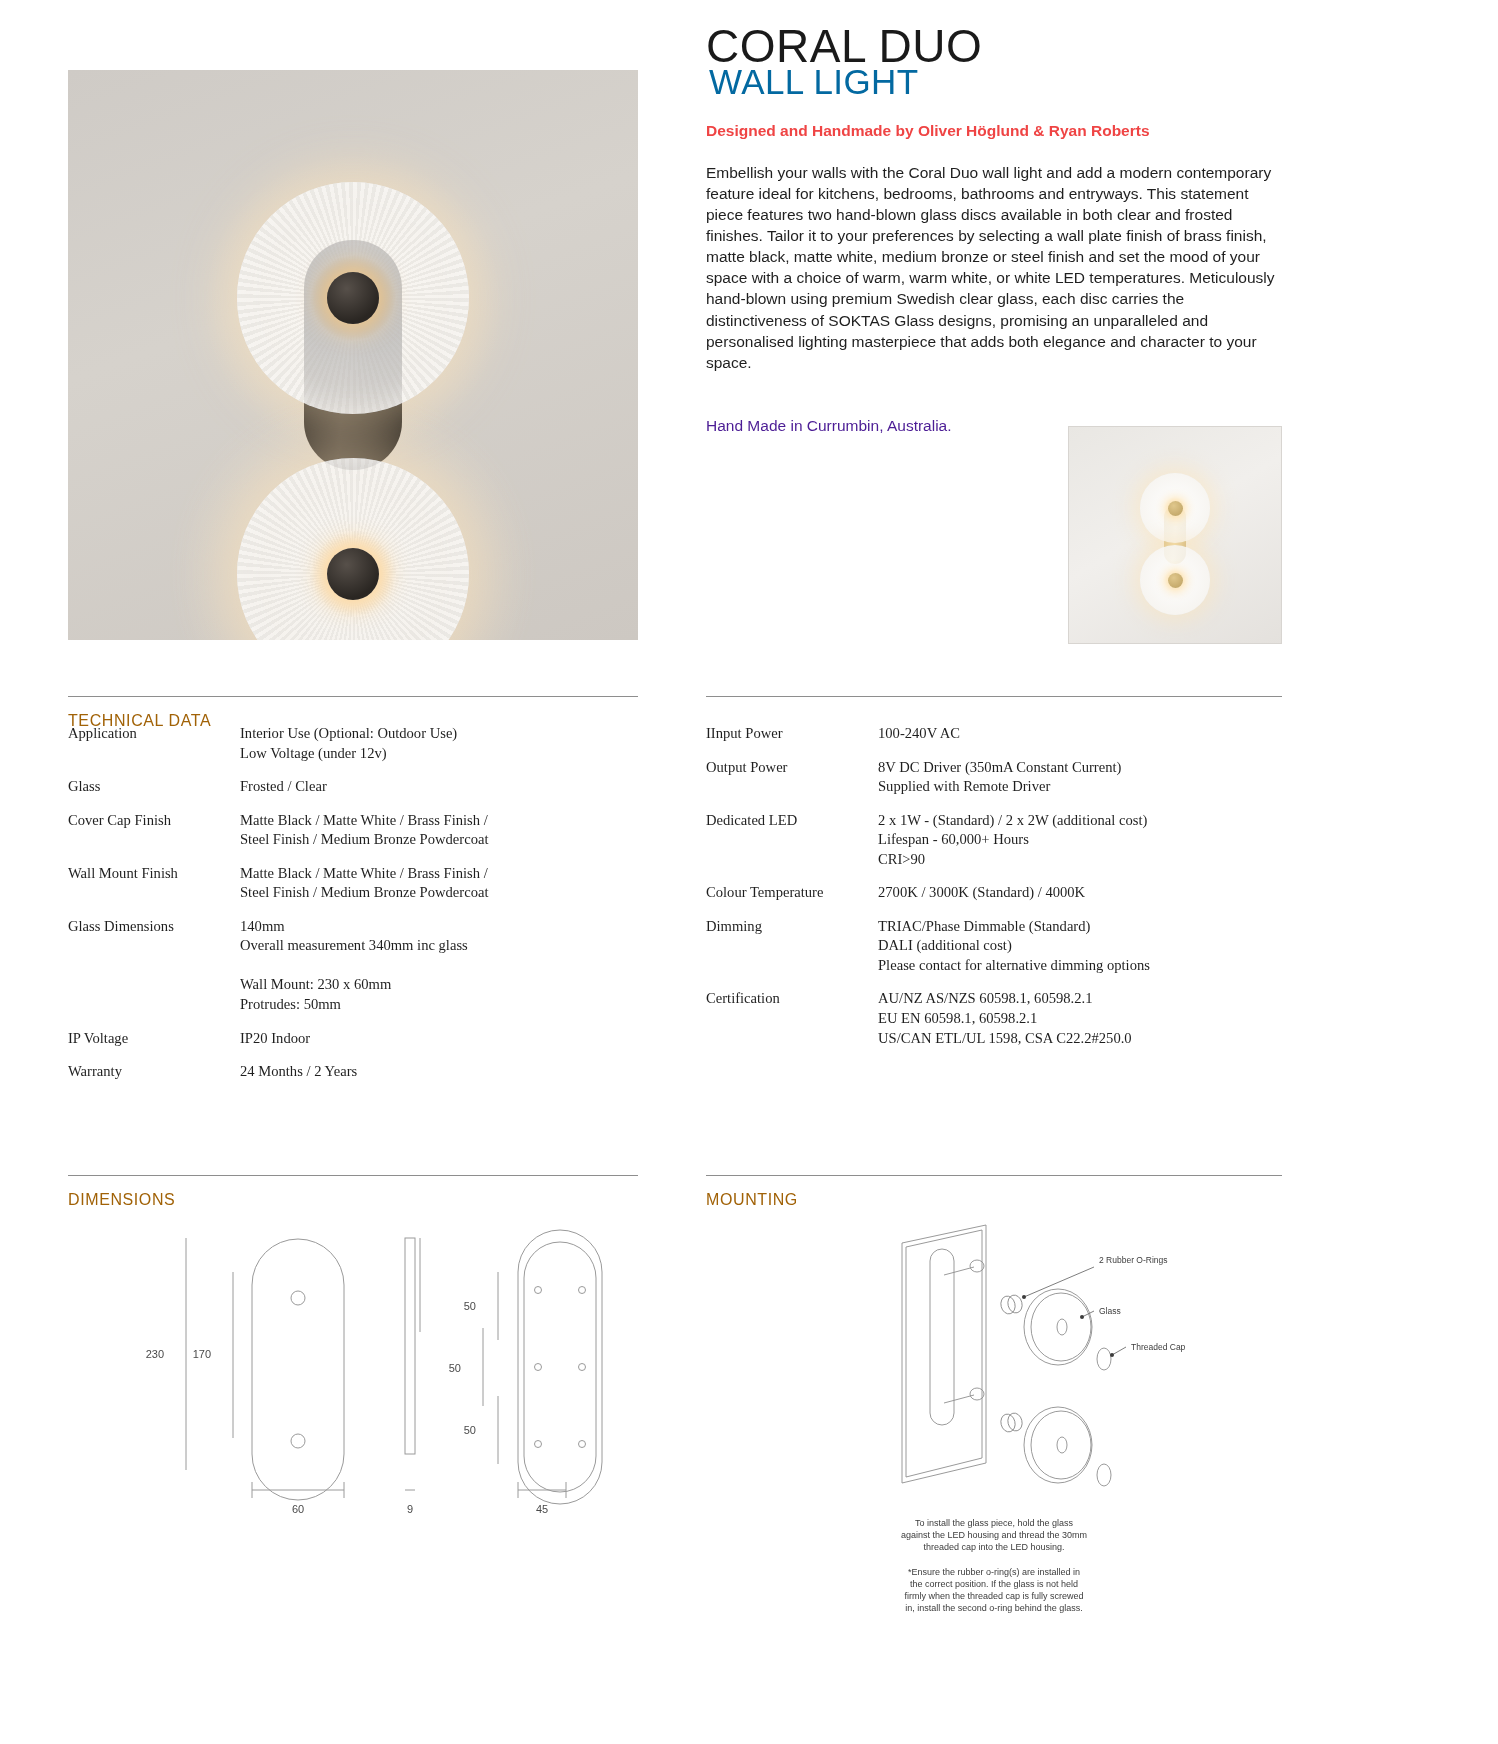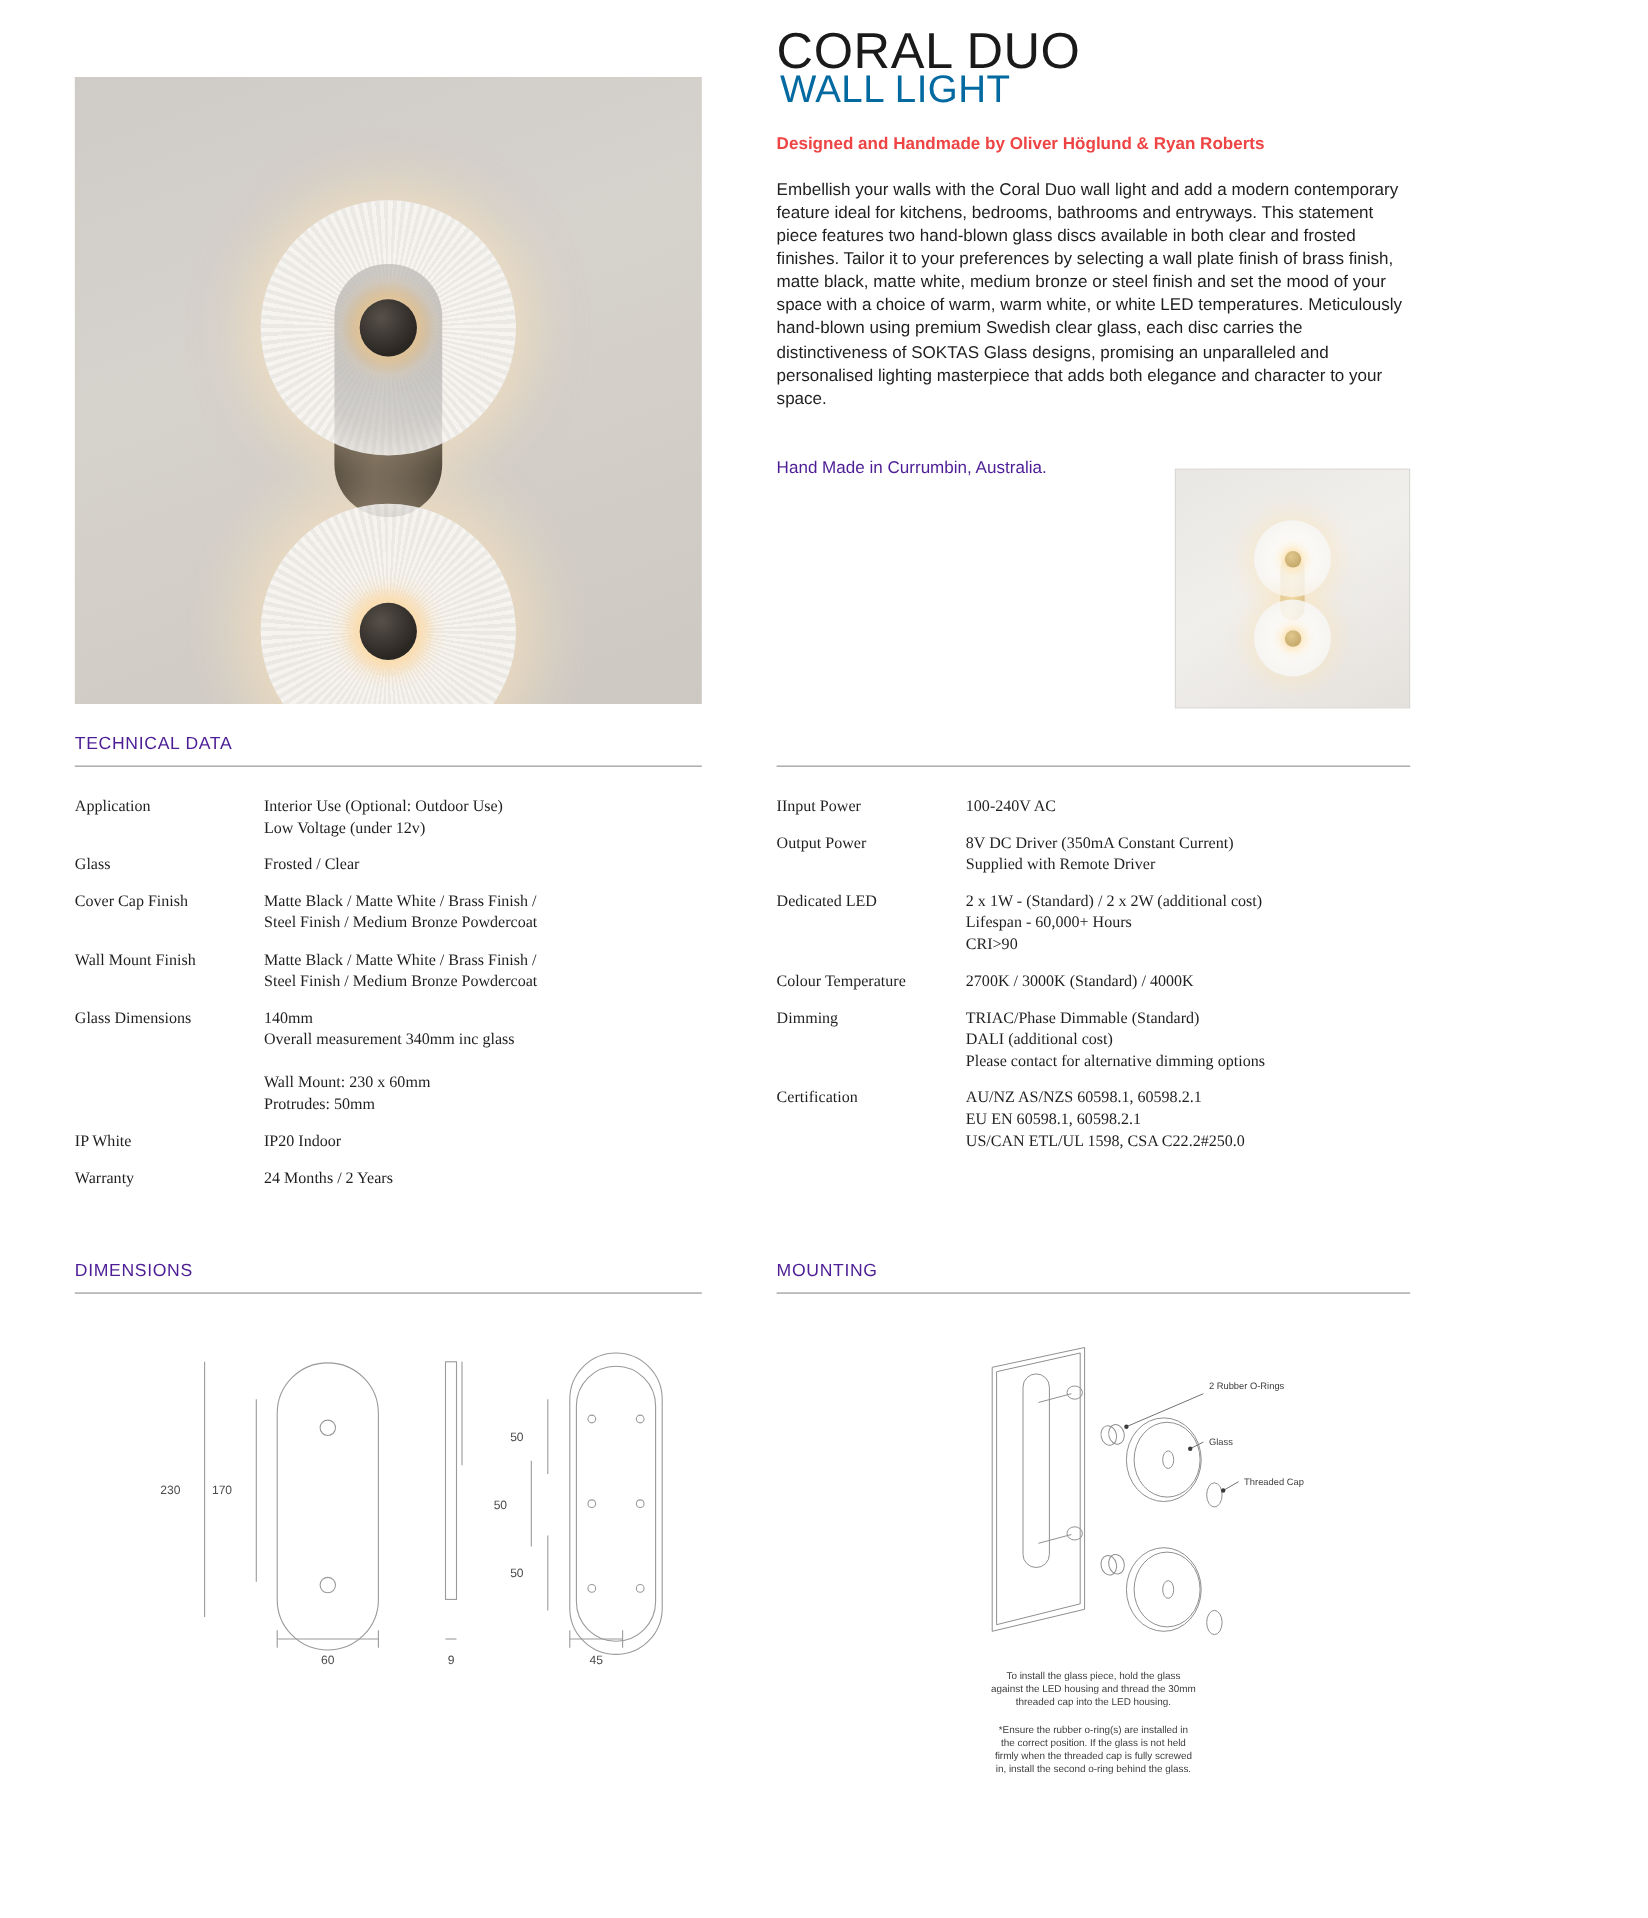--- a/index.html
+++ b/index.html
@@ -96,21 +96,21 @@
     position:absolute; left:706px; top:162px; width:570px;
     font-size:15.5px; line-height:1.36; color:#1f1f1f;
   }
   .handmade {
     position:absolute; left:706px; top:415px; width:570px;
     font-size:15.5px; line-height:1.4; color:#4c1d95;
   }
 
   
   .sec-head {
-    position:absolute; font-size:16px; letter-spacing:0.6px; color:#4c1d95; font-weight:400;
+    position:absolute; font-size:16px; letter-spacing:0.6px; color:#a16207; font-weight:400;margin-top:44px;
   }
   .sec-rule { position:absolute; height:1px; background:#8e8e8e; }
 
   
   .spec-col { position:absolute; font-size:14.6px; color:#1f1f1f;font-family:Liberation Serif, serif; }
   .spec-row { position:relative; margin-bottom:14px; }
   .spec-row:last-child { margin-bottom:0; }
   .spec-label {
     display:inline-block; vertical-align:top; width:172px;
     line-height:1.34; color:#1f1f1f;
@@ -167,21 +167,21 @@
     <div class="spec-row"><span class="spec-label">Glass</span><span class="spec-value">Frosted / Clear</span></div>
     <div class="spec-row"><span class="spec-label">Cover Cap Finish</span><span class="spec-value">Matte Black / Matte White / Brass Finish /
 Steel Finish / Medium Bronze Powdercoat</span></div>
     <div class="spec-row"><span class="spec-label">Wall Mount Finish</span><span class="spec-value">Matte Black / Matte White / Brass Finish /
 Steel Finish / Medium Bronze Powdercoat</span></div>
     <div class="spec-row"><span class="spec-label">Glass Dimensions</span><span class="spec-value">140mm
 Overall measurement 340mm inc glass
 
 Wall Mount: 230 x 60mm
 Protrudes: 50mm</span></div>
-    <div class="spec-row"><span class="spec-label">IP White</span><span class="spec-value">IP20 Indoor</span></div>
+    <div class="spec-row"><span class="spec-label">IP Voltage</span><span class="spec-value">IP20 Indoor</span></div>
     <div class="spec-row"><span class="spec-label">Warranty</span><span class="spec-value">24 Months / 2 Years</span></div>
   </div>
 <div class="spec-col right" id="spec-right" style="left:706px; top:724px; width:600px;">
     <div class="spec-row"><span class="spec-label">IInput Power</span><span class="spec-value">100-240V AC</span></div>
     <div class="spec-row"><span class="spec-label">Output Power</span><span class="spec-value">8V DC Driver (350mA Constant Current)
 Supplied with Remote Driver</span></div>
     <div class="spec-row"><span class="spec-label">Dedicated LED</span><span class="spec-value">2 x 1W - (Standard) / 2 x 2W (additional cost)
 Lifespan - 60,000+ Hours
 CRI&gt;90</span></div>
     <div class="spec-row"><span class="spec-label">Colour Temperature</span><span class="spec-value">2700K / 3000K (Standard) / 4000K</span></div>

